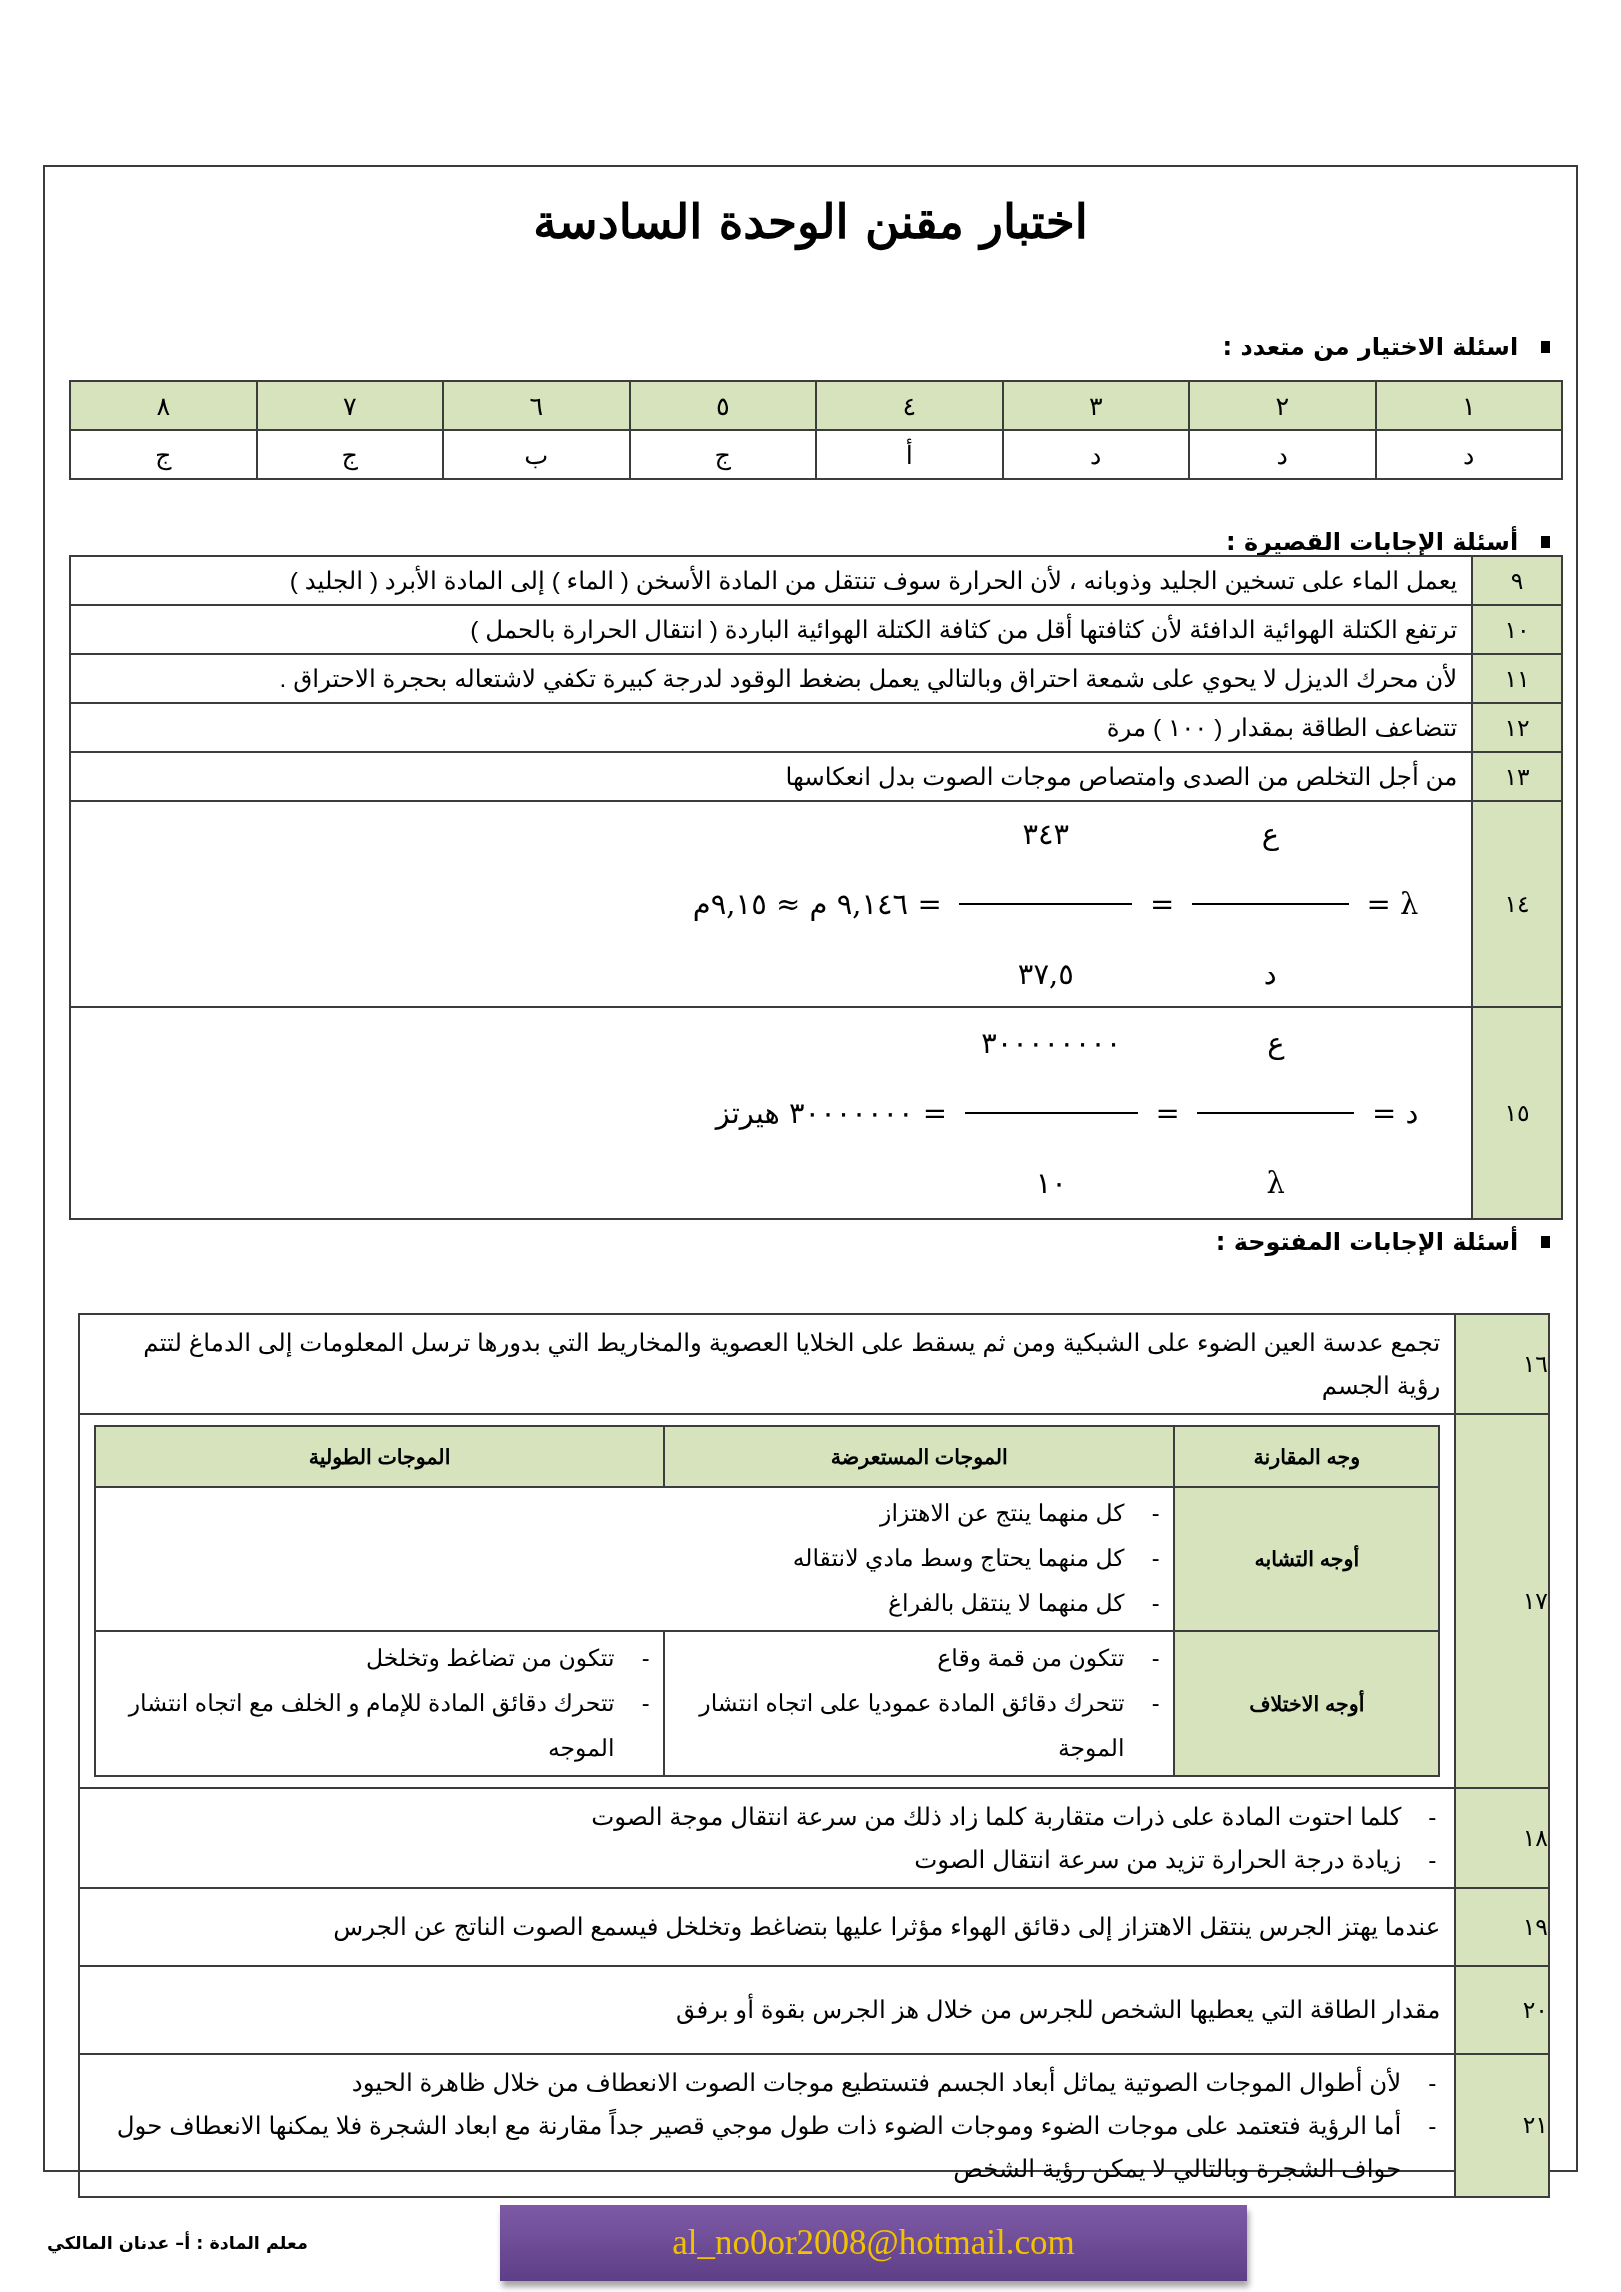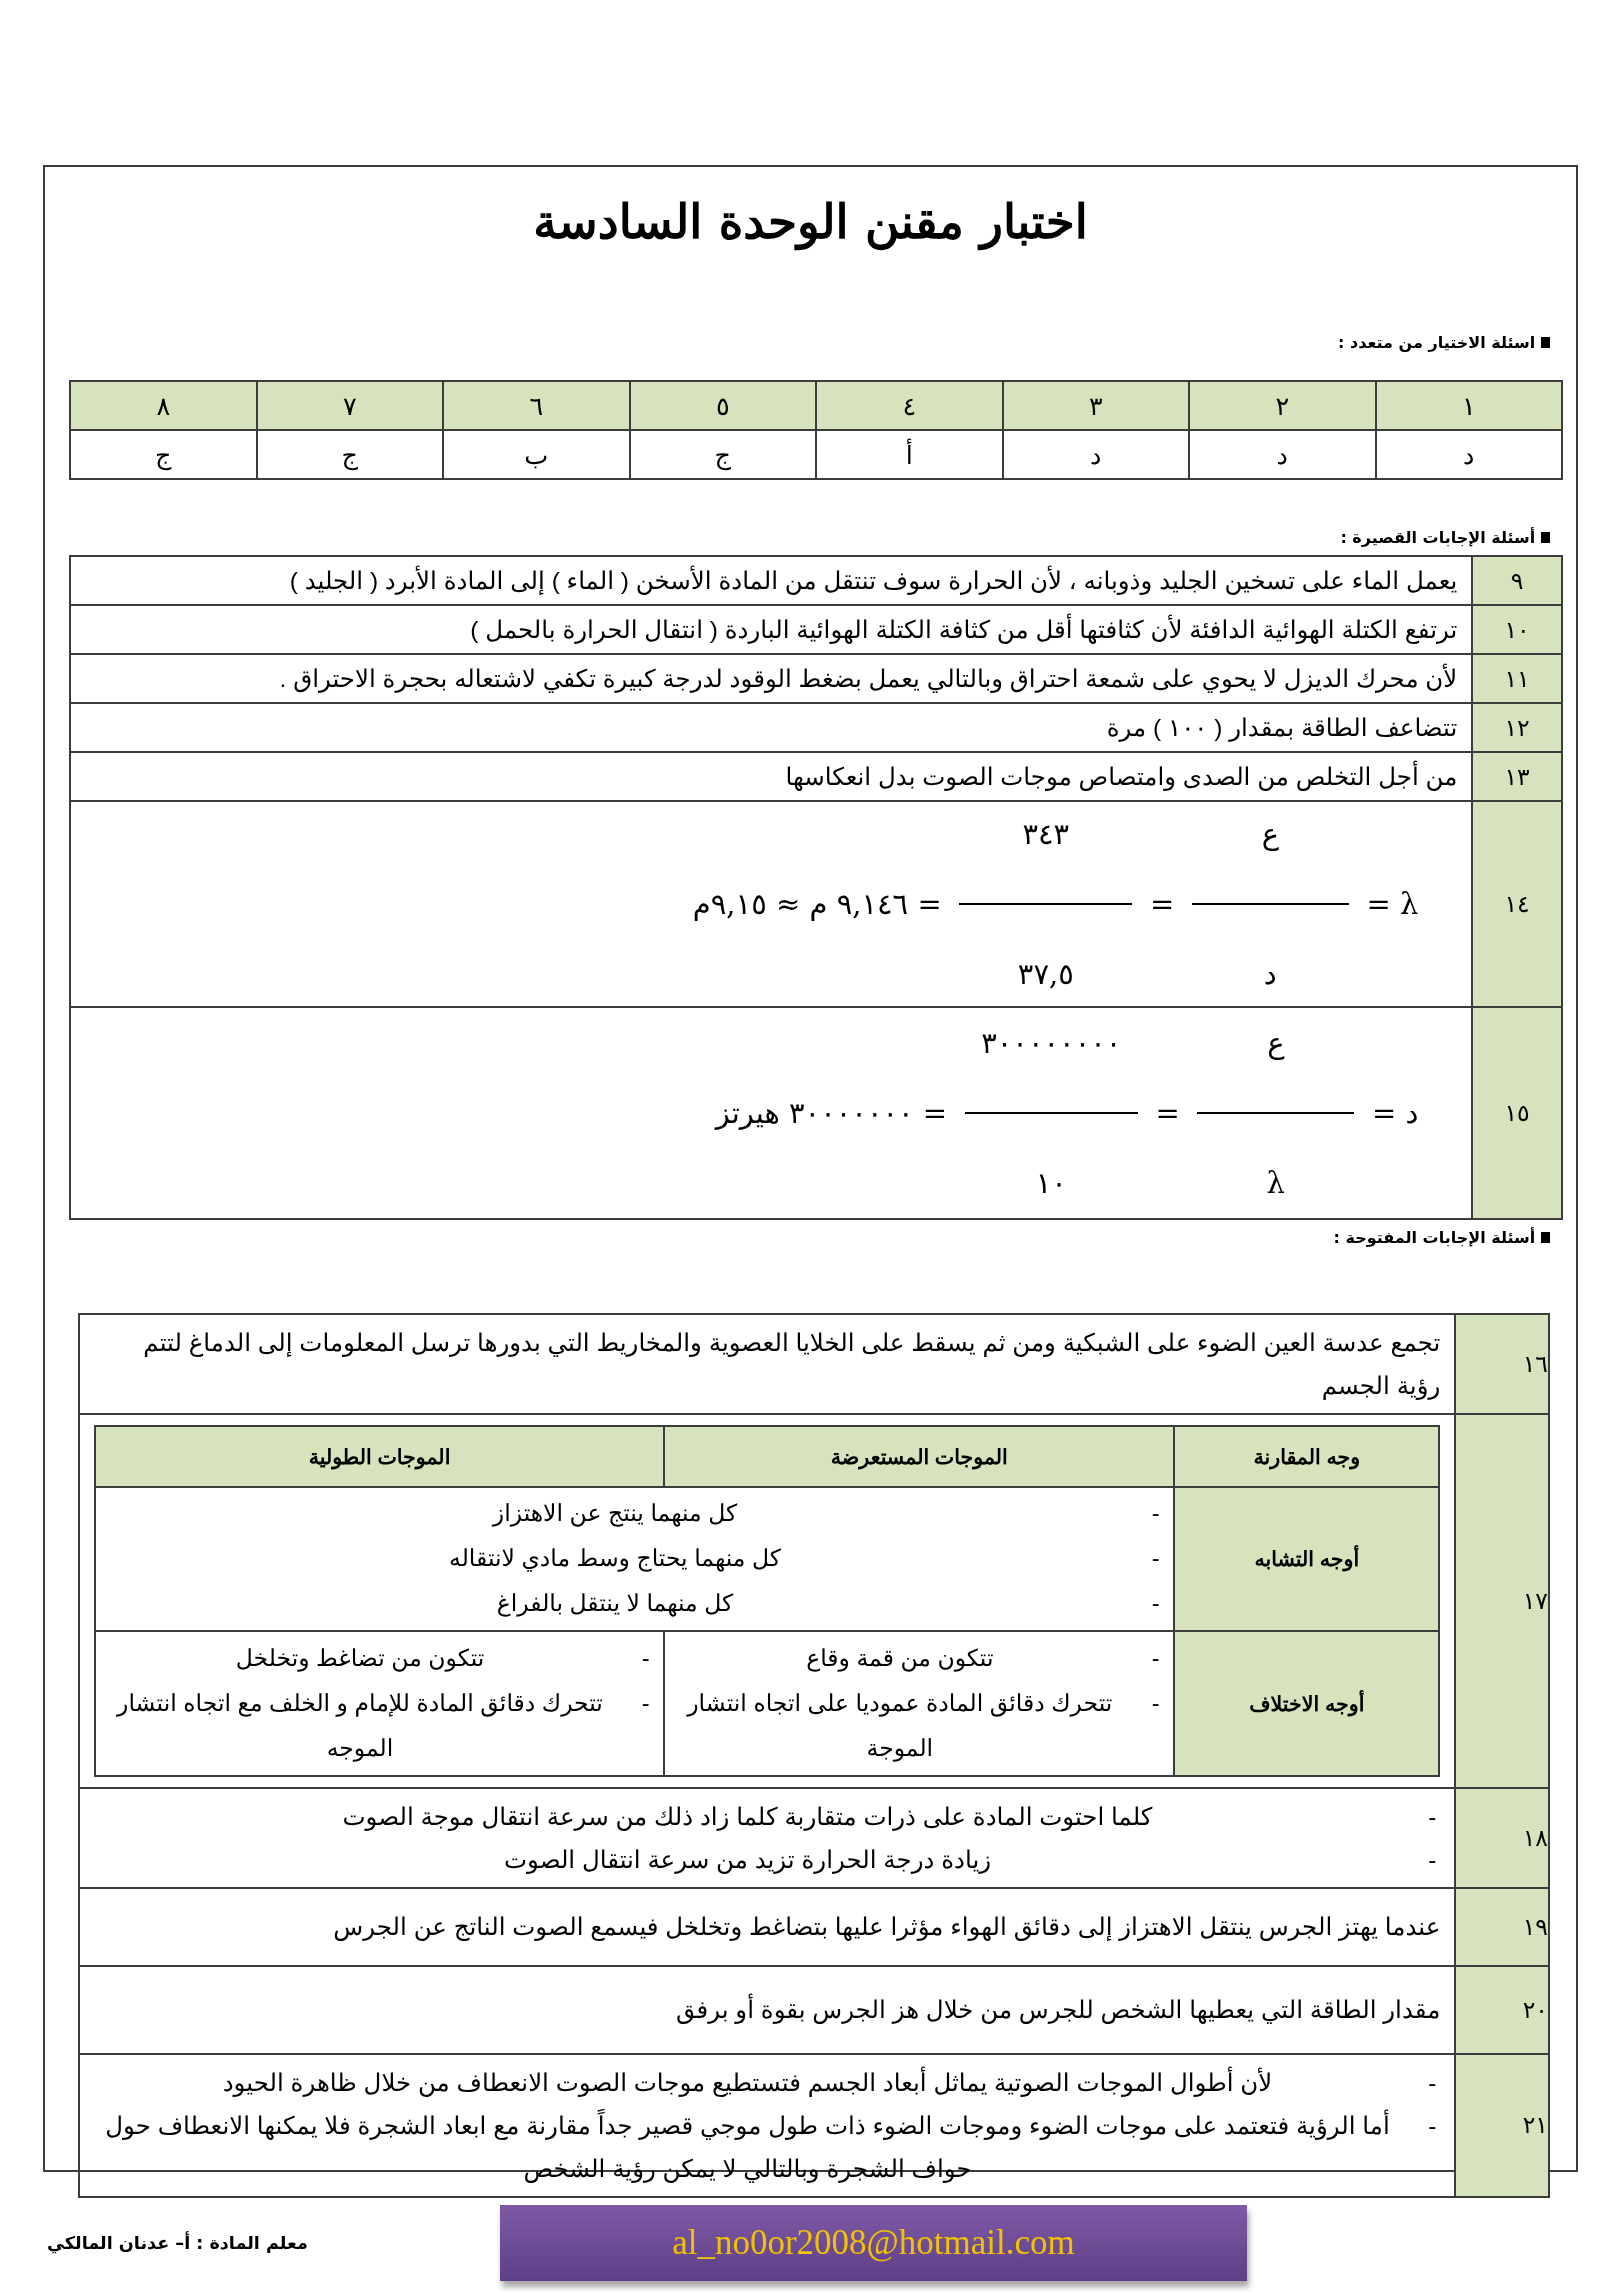--- a/index.html
+++ b/index.html
@@ -1,20 +1,20 @@
 <!DOCTYPE html>
 <html><head>
 <meta charset="utf-8">
 <style>
   * { box-sizing: border-box; margin: 0; padding: 0; }
   html, body { width: 1621px; height: 2293px; background: #ffffff; }
   body { position: relative; font-family: "DejaVu Sans", sans-serif; color: #000; direction: rtl; }
   .frame { position: absolute; left: 43px; top: 165px; width: 1535px; height: 2007px; border: 2px solid #3c3c3c; }
   .title { position: absolute; left: 0; right: 0; top: 194px; text-align: center; font-family: "DejaVu Serif", serif; font-weight: bold; font-size: 47px; }
-  .section-head { position: absolute; right: 71px; font-weight: bold; font-size: 16px; display: flex; align-items: center; gap: 6px; }
+  .section-head { position: absolute; right: 71px; font-weight: bold; font-size: 24px; display: flex; align-items: center; gap: 23px; }
   .section-head .bullet { width: 8.8px; height: 11.8px; background: #000; display: inline-block; }
   table { border-collapse: collapse; position: absolute; direction: rtl; }
   td, th { border: 2px solid #3c3c3c; }
   .green { background: #d6e3bc; }
   .mc { left: 69px; top: 380px; width: 1494px; font-family: "DejaVu Serif", serif; font-size: 25.5px; }
   .mc td { text-align: center; height: 49px; width: 186px; }
   .sa { left: 69px; top: 555px; width: 1494px; font-size: 24.5px; font-family: "Liberation Sans", sans-serif; }
   .sa td.num { width: 90px; text-align: center; font-family: "DejaVu Serif", serif; font-size: 23.5px; }
   .sa td.ans { padding: 0 13.7px; text-align: right; height: 49px; }
   .sa tr.tall td { height: 206px; }
@@ -26,21 +26,21 @@
   .frac.w { }
   .frac.w .bar { width: 173px; }
   .oa { left: 78px; top: 1313px; width: 1472px; font-size: 24.5px; font-family: "Liberation Sans", sans-serif; }
   .oa td.num { width: 94px; text-align: right; font-family: "DejaVu Serif", serif; font-size: 23.5px; }
   .oa td.ans { padding: 5.9px 13.7px; text-align: right; line-height: 43px; }
   .cmp { position: static; width: 100%; font-size: 23.5px; }
   .cmp th { font-weight: bold; height: 61px; font-size: 20.6px; text-align: center; }
   .cmp td { vertical-align: middle; padding: 3.9px 9.8px; line-height: 45px; }
   .cmp td.lbl { width: 265px; text-align: center; font-weight: bold; font-size: 20.6px; }
   ul.dash { list-style: none; }
-  ul.dash li { position: relative; padding-right: 39px; text-align: center; }
+  ul.dash li { position: relative; padding-right: 39px; text-align: right; }
   ul.dash li::before { content: "-"; position: absolute; right: 3.9px; }
   .footer-teacher { position: absolute; left: 47px; top: 2233px; font-size: 17.6px; font-weight: bold; direction: rtl; }
   .email-box { position: absolute; left: 484px; top: 2205px; width: 747px; height: 76px; background: linear-gradient(#7e5aa6, #5e3f87); box-shadow: 2px 5.9px 5.9px rgba(0,0,0,0.35); display: flex; align-items: center; justify-content: center; margin-left: 16px; }
   .email-box span { color: #f2c200; font-family: "Liberation Serif", serif; font-size: 35px; direction: ltr; }
 </style>
 </head>
 <body>
 
 <div class="frame"></div>
 

